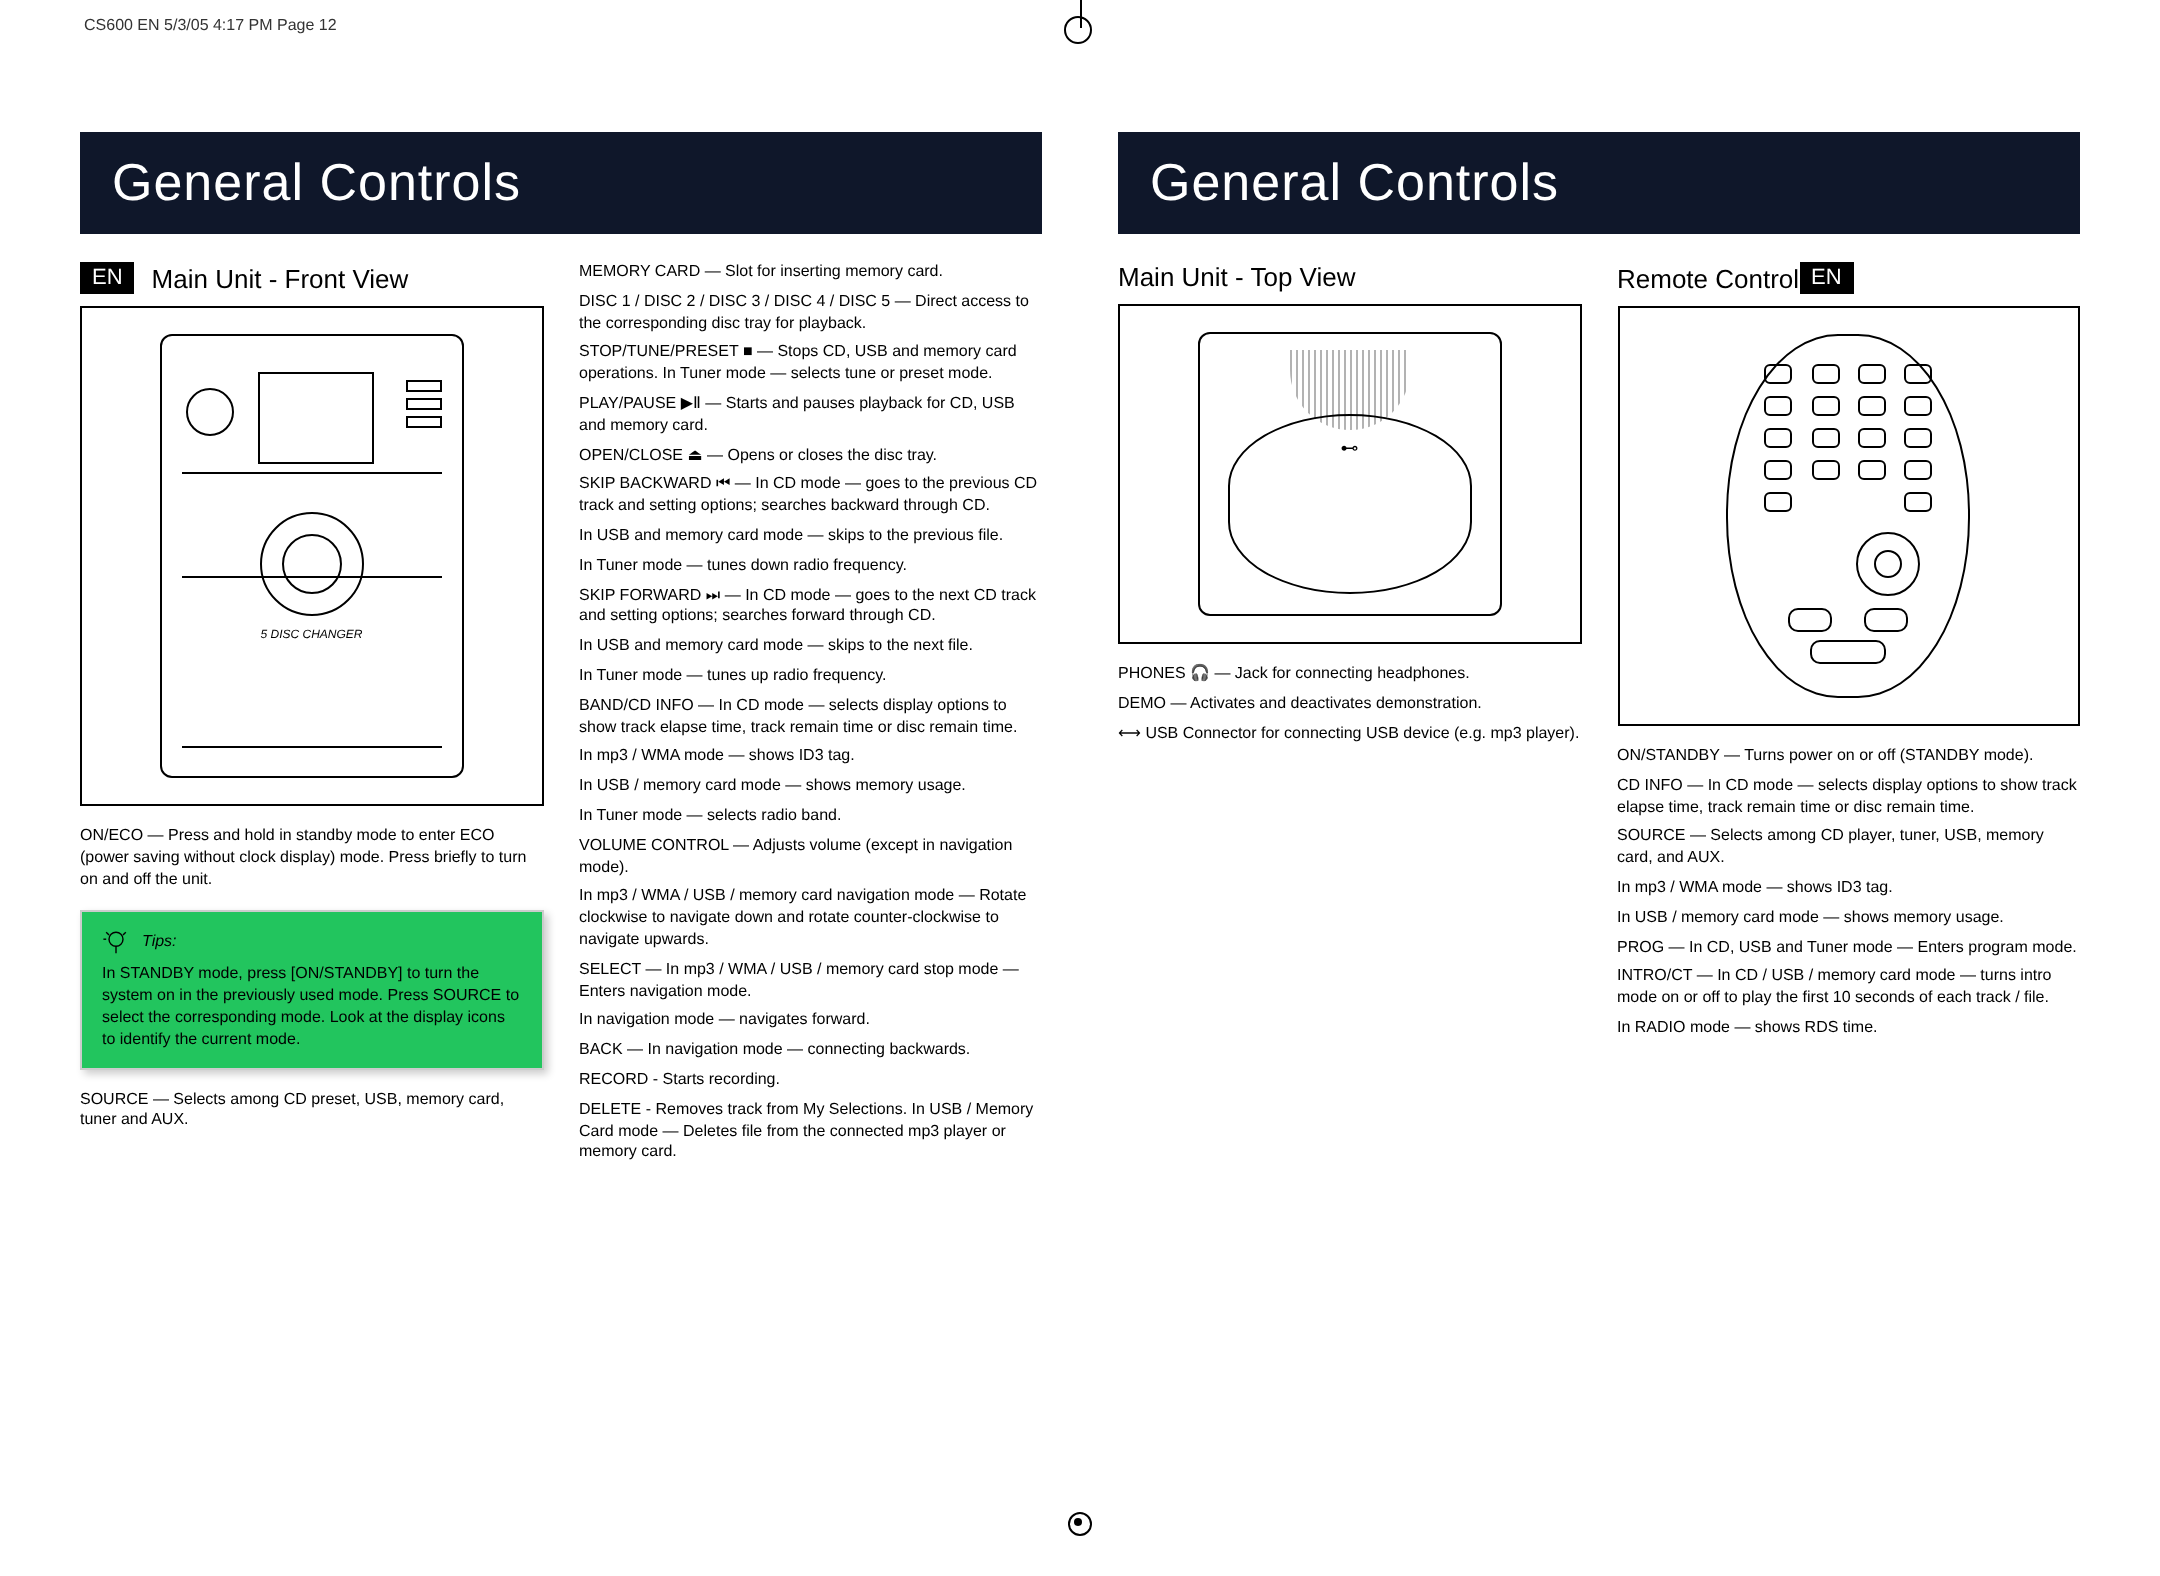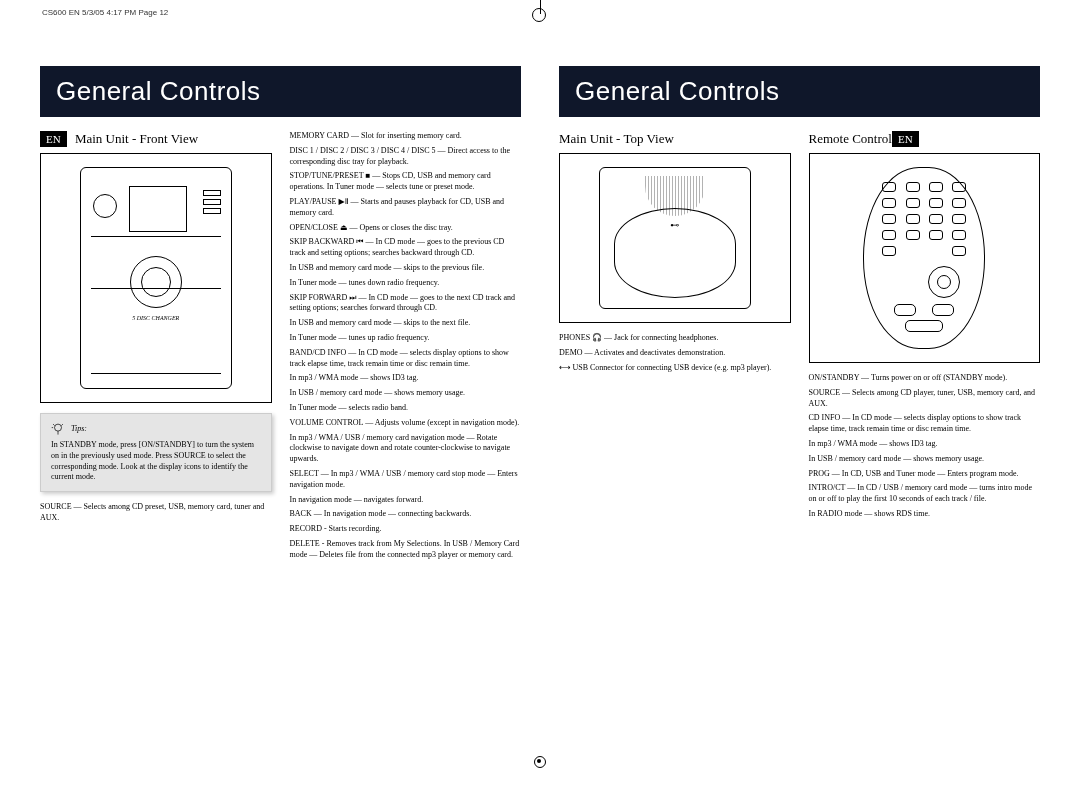--- a/index.html
+++ b/index.html
@@ -80,21 +80,20 @@
     padding: 10px 16px;
     letter-spacing: 0.5px;
   }
   .content {
     padding-top: 14px;
     display: flex;
     gap: 18px;
   }
   .col {
     flex: 1;
-    font-family: Liberation Serif, serif;
   }
   .lang-badge {
     display: inline-block;
     background: #000;
     color: #fff;
     font-size: 11px;
     padding: 2px 6px;
     vertical-align: middle;
   }
   .section-title {
@@ -128,21 +127,21 @@
   .figure-front { height: 250px; }
   .figure-top { height: 170px; }
   .figure-remote { height: 210px; }
   .desc-text {
     font-size: 8px;
     line-height: 1.35;
     color: #000;
   }
   .desc-text p { margin: 0 0 4px 0; }
   .tips-box {
-    background: #e5e5e5;
+    background: #22c55e;
     border: 1px solid #ccc;
     padding: 8px 10px;
     font-size: 8px;
     line-height: 1.35;
     margin: 10px 0;
     box-shadow: 2px 2px 4px rgba(0,0,0,0.2);
   }
   .tips-title { font-style: italic; display:flex; align-items:center; gap:6px; margin-bottom:4px;}
   .bulb {
     width:14px; height:14px;
@@ -293,20 +292,23 @@
                 <div></div>
                 <div></div>
                 <div></div>
               </div>
             <div class="btn-row"></div>
             <div class="knob">
                 <div class="knob-inner"></div>
               </div>
             <div class="changer">5 DISC CHANGER</div>
           </div>
+        </div>
+        <div class="desc-text">
+          <p>ON/ECO — Press and hold in standby mode to enter ECO (power saving without clock display) mode. Press briefly to turn on and off the unit.</p>
         </div>
         <div class="tips-box">
           <div class="tips-title">
             <svg class="bulb" viewBox="0 0 20 20">
                 <circle cx="10" cy="8" r="5" fill="none" stroke="#000"></circle>
                 <line x1="10" y1="13" x2="10" y2="18" stroke="#000"></line>
                 <line x1="3" y1="3" x2="5" y2="5" stroke="#000"></line>
                 <line x1="17" y1="3" x2="15" y2="5" stroke="#000"></line>
                 <line x1="1" y1="8" x2="3" y2="8" stroke="#000"></line>
               </svg>
@@ -407,22 +409,22 @@
                 <div class="pill"></div>
                 <div class="pill"></div>
               </div>
             <div class="row" style="top:152px; justify-content:center;">
                 <div class="bigbtn"></div>
               </div>
           </div>
         </div>
         <div class="desc-text">
           <p>ON/STANDBY — Turns power on or off (STANDBY mode).</p>
+          <p>CD INFO — In CD mode — selects display options to show track elapse time, track remain time or disc remain time.</p>
           <p>SOURCE — Selects among CD player, tuner, USB, memory card, and AUX.</p>
-          <p>CD INFO — In CD mode — selects display options to show track elapse time, track remain time or disc remain time.</p>
           <p>In mp3 / WMA mode — shows ID3 tag.</p>
           <p>In USB / memory card mode — shows memory usage.</p>
           <p>PROG — In CD, USB and Tuner mode — Enters program mode.</p>
           <p>INTRO/CT — In CD / USB / memory card mode — turns intro mode on or off to play the first 10 seconds of each track / file.</p>
           <p>In RADIO mode — shows RDS time.</p>
         </div>
       </div>
     </div>
   </div>
 

